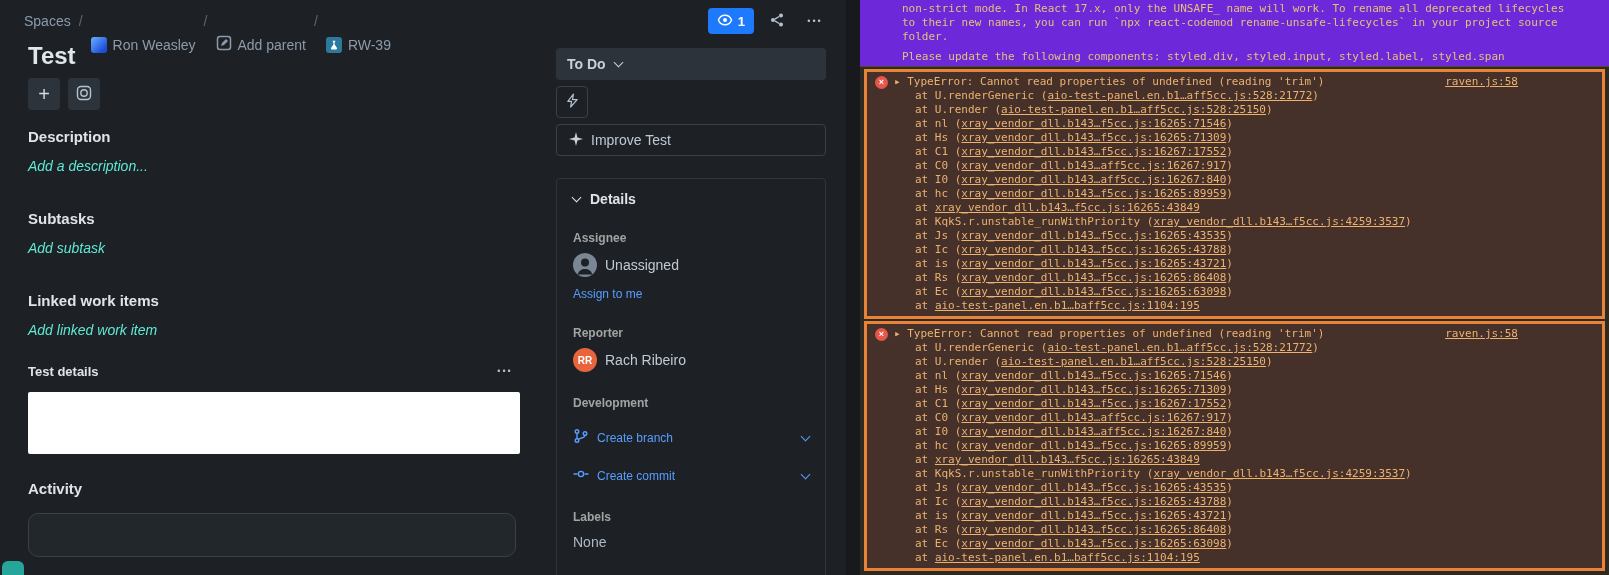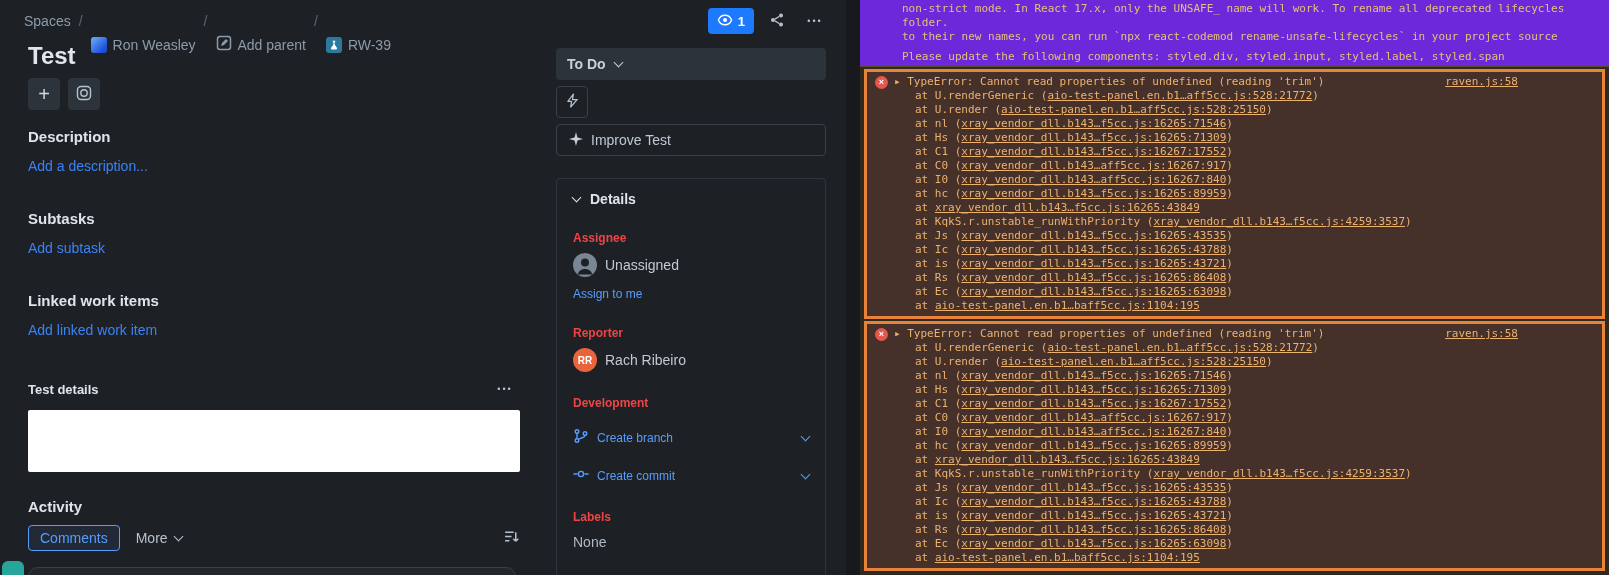--- a/index.html
+++ b/index.html
@@ -33,23 +33,23 @@
   .main-col { width:492px; }
   .side-col { width:270px; margin-left:36px; }
 
   .issue-title { font-size:24px; font-weight:700; color:#dfe6ec; margin-top:6px; }
   .quick-row { display:flex; gap:8px; margin-top:8px; }
   .sq-btn { width:32px; height:32px; border:none; border-radius:4px; background:#2c333a;
             color:#cfd8e0; font-size:20px; display:flex; align-items:center;
             justify-content:center; cursor:pointer; font-family:inherit; }
 
   .sec-head { margin-top:18px; font-size:15px; font-weight:700; color:#dee4ea; }
-  .placeholder { margin-top:13px; font-size:14px; color:#3b82f6; cursor:text; }
+  .placeholder { margin-top:13px; font-size:14px; color:#5eead4; cursor:text;font-style:italic; }
   .sec-head.sub { margin-top:36px; }
-  .td-row { margin-top:38px; display:flex; align-items:center; justify-content:space-between;
+  .td-row { margin-top:20px; display:flex; align-items:center; justify-content:space-between;
             width:492px; }
   .td-label { font-size:13px; font-weight:700; color:#dee4ea; }
   .td-box { margin-top:8px; width:492px; height:62px; background:#ffffff; border-radius:2px; }
   .activity-head { margin-top:26px; font-size:15px; font-weight:700; color:#dee4ea; }
   .activity-controls { margin-top:10px; display:flex; align-items:center; gap:16px; width:492px; }
   .comments-chip { height:26px; padding:0 11px; border:1px solid #579dff; border-radius:4px;
                    background:rgba(87,157,255,0.08); color:#579dff; font-size:14px;
                    display:flex; align-items:center; cursor:pointer; font-family:inherit; }
   .more-btn { display:flex; align-items:center; gap:7px; background:none; border:none;
               color:#b6c2cf; font-size:14px; cursor:pointer; font-family:inherit; }
@@ -71,21 +71,21 @@
               border-radius:4px; display:flex; align-items:center; justify-content:center;
               cursor:pointer; }
   .improve-btn { height:32px; padding:0 12px; background:transparent; border:1px solid #38414a;
                  border-radius:4px; color:#bfc9d4; font-size:14px; display:flex;
                  align-items:center; gap:8px; cursor:pointer; font-family:inherit; }
 
   .details-panel { margin-top:22px; border:1px solid #2e363d; border-radius:4px;
                    padding:12px 16px 20px; }
   .details-header { display:flex; align-items:center; gap:10px; cursor:pointer;
                     color:#dee4ea; font-size:14px; font-weight:700; }
-  .field-label { margin-top:24px; font-size:12px; font-weight:600; color:#ef4444; }
+  .field-label { margin-top:24px; font-size:12px; font-weight:600; color:#a3a3a3; }
   .field-row { margin-top:8px; display:flex; align-items:center; gap:8px; font-size:14px;
                color:#c0cad4; }
   .av-circle { width:24px; height:24px; border-radius:50%; flex:none; display:flex;
                align-items:center; justify-content:center; }
   .av-reporter { background:#e8643c; color:#fff; font-size:10px; font-weight:700; }
   .link-blue { color:#579dff; font-size:12px; cursor:pointer; display:inline-block; }
   .assign-link { margin-top:10px; }
   .dev-row { margin-top:18px; display:flex; align-items:center; gap:8px; width:100%;
              cursor:pointer; }
   .dev-row .chev { margin-left:auto; color:#579dff; }
@@ -205,34 +205,20 @@
 
         <div class="td-row">
           <span class="td-label">Test details</span>
           <button class="icon-btn">
             <span class="dots">•••</span>
           </button>
         </div>
         <div class="td-box"></div>
 
         <h3 class="activity-head">Activity</h3>
-        <div class="activity-controls">
-          <button class="comments-chip">Comments</button>
-          <button class="more-btn">
-            <span>More</span>
-            <span class="chev"></span>
-          </button>
-          <button class="sort-btn">
-            <span>
-              <svg width="17" height="17" viewBox="0 0 16 16" fill="none" stroke="#b6c2cf" stroke-width="1.4">
-                  <path d="M2 4h8M2 8h6M2 12h4M12 4v8.5M12 12.5l-2.4-2.4M12 12.5l2.4-2.4"></path>
-                </svg>
-            </span>
-          </button>
-        </div>
         <div class="comment-box"></div>
       </div>
 
       <aside class="side-col">
         <div class="action-row">
           <button class="status-btn">
             <span>To Do</span>
             <span class="chev"></span>
           </button>
           <button class="bolt-btn">
@@ -312,22 +298,22 @@
       </aside>
     </div>
 
     <div class="corner-avatar"></div>
   </section>
 
   <section class="console-panel">
 
     <div class="warn-block">
       <div class="warn-line">non-strict mode. In React 17.x, only the UNSAFE_ name will work. To rename all deprecated lifecycles</div>
+      <div class="warn-line">to their new names, you can run `npx react-codemod rename-unsafe-lifecycles` in your project source</div>
       <div class="warn-line">folder.</div>
-      <div class="warn-line">to their new names, you can run `npx react-codemod rename-unsafe-lifecycles` in your project source</div>
       <div class="warn-gap"></div>
       <div class="warn-line">Please update the following components: styled.div, styled.input, styled.label, styled.span</div>
     </div>
 
     <div class="error-block">
       <div class="error-header">
         <span class="err-icon">×</span>
         <span class="err-msg">▸ TypeError: Cannot read properties of undefined (reading 'trim')</span>
         <span class="err-src console-link">raven.js:58</span>
       </div>

